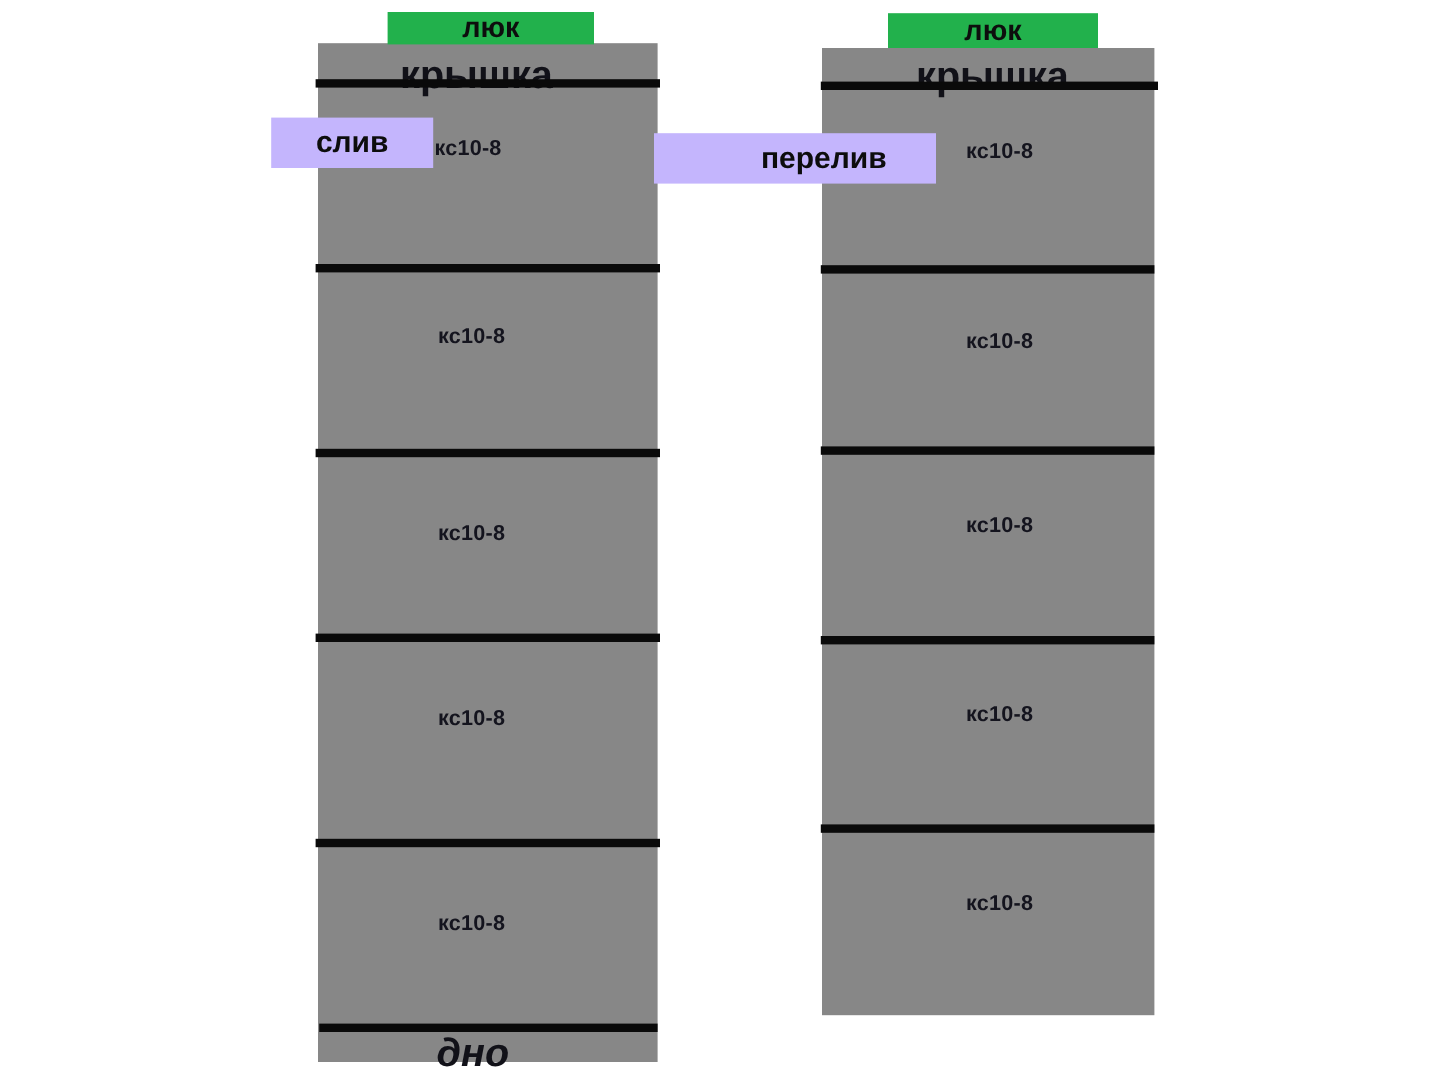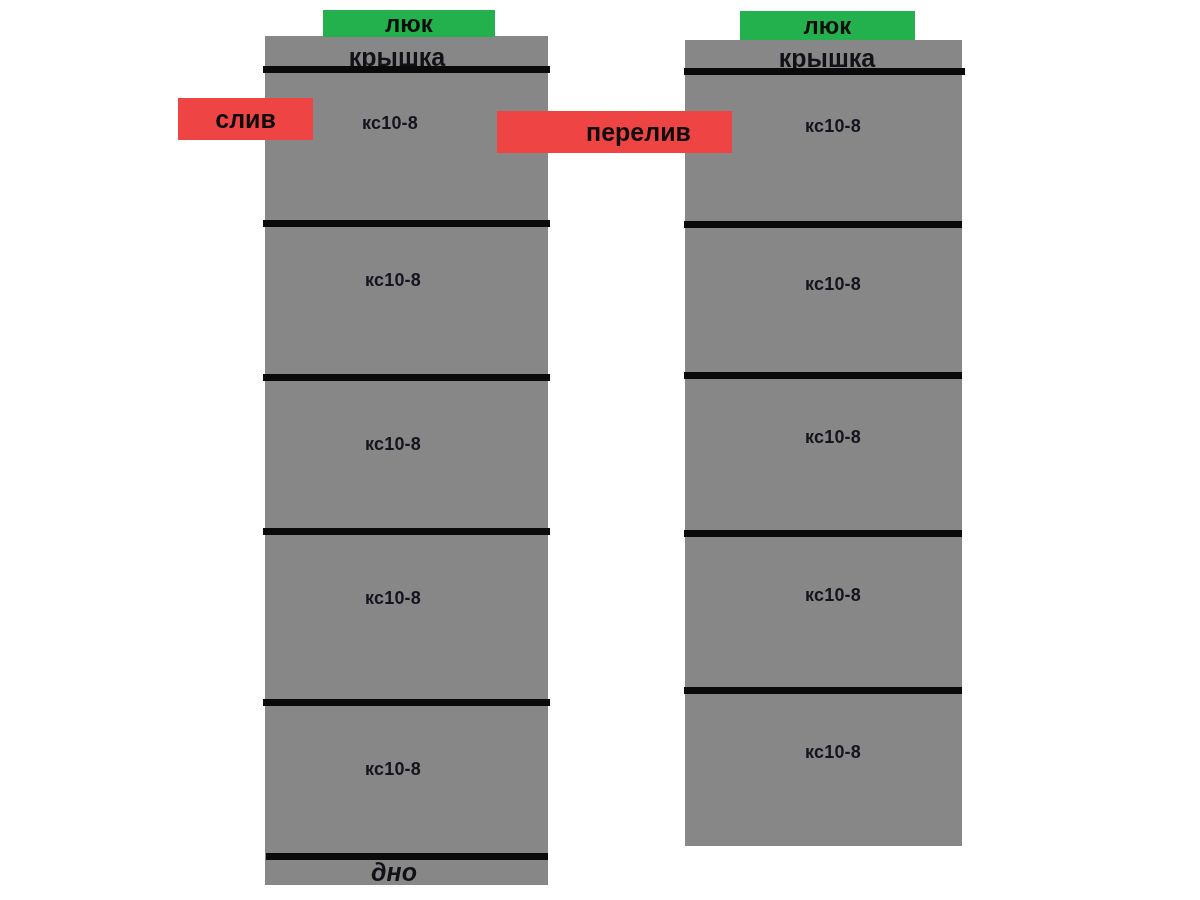--- a/index.html
+++ b/index.html
@@ -49,21 +49,21 @@
     text-align: center;
     white-space: nowrap;
     transform: translateX(-50%);
   }
 
   
   .struct-label {
     position: absolute;
     color: #111118;
     font-weight: bold;
-    font-size: 25px;
+    font-size: 33px;
     text-align: center;
     white-space: nowrap;
     transform: translateX(-50%);
   }
 
   
   .callout {
     position: absolute;
     display: flex;
     align-items: center;
@@ -77,21 +77,22 @@
     color: #0d0d0d;
     line-height: 1;
   }
   .callout.hatch {
     background: #22b14c;
   }
   .callout.hatch .callout-text {
     font-size: 24px;
   }
   .callout.pipe {
-    background: #ef4444;
+    background: #c4b5fd;
+    margin-left: 48px;
   }
   .callout.pipe .callout-text {
     font-size: 25px;
   }
 </style>
 </head>
 <body>
 
 <div id="diagram">
 

